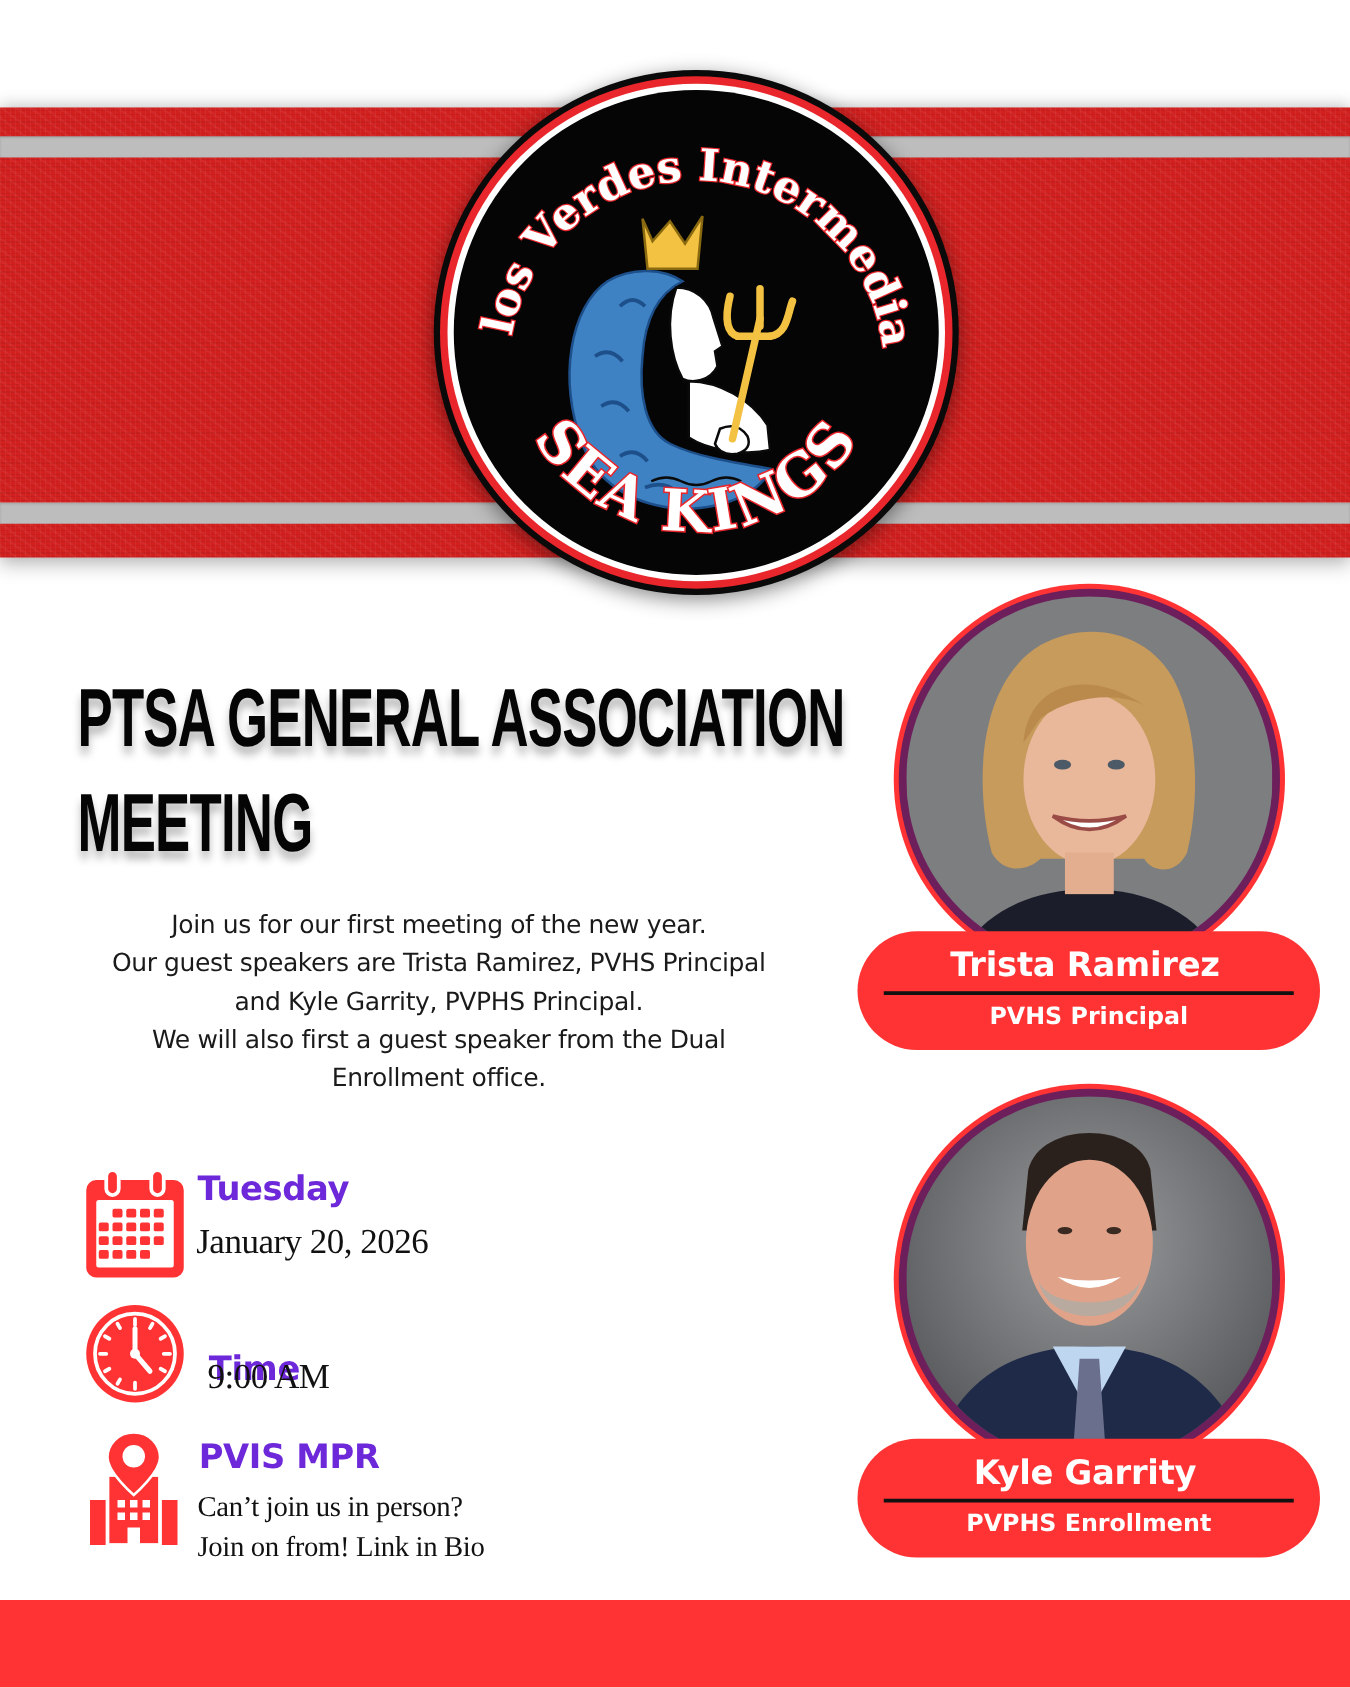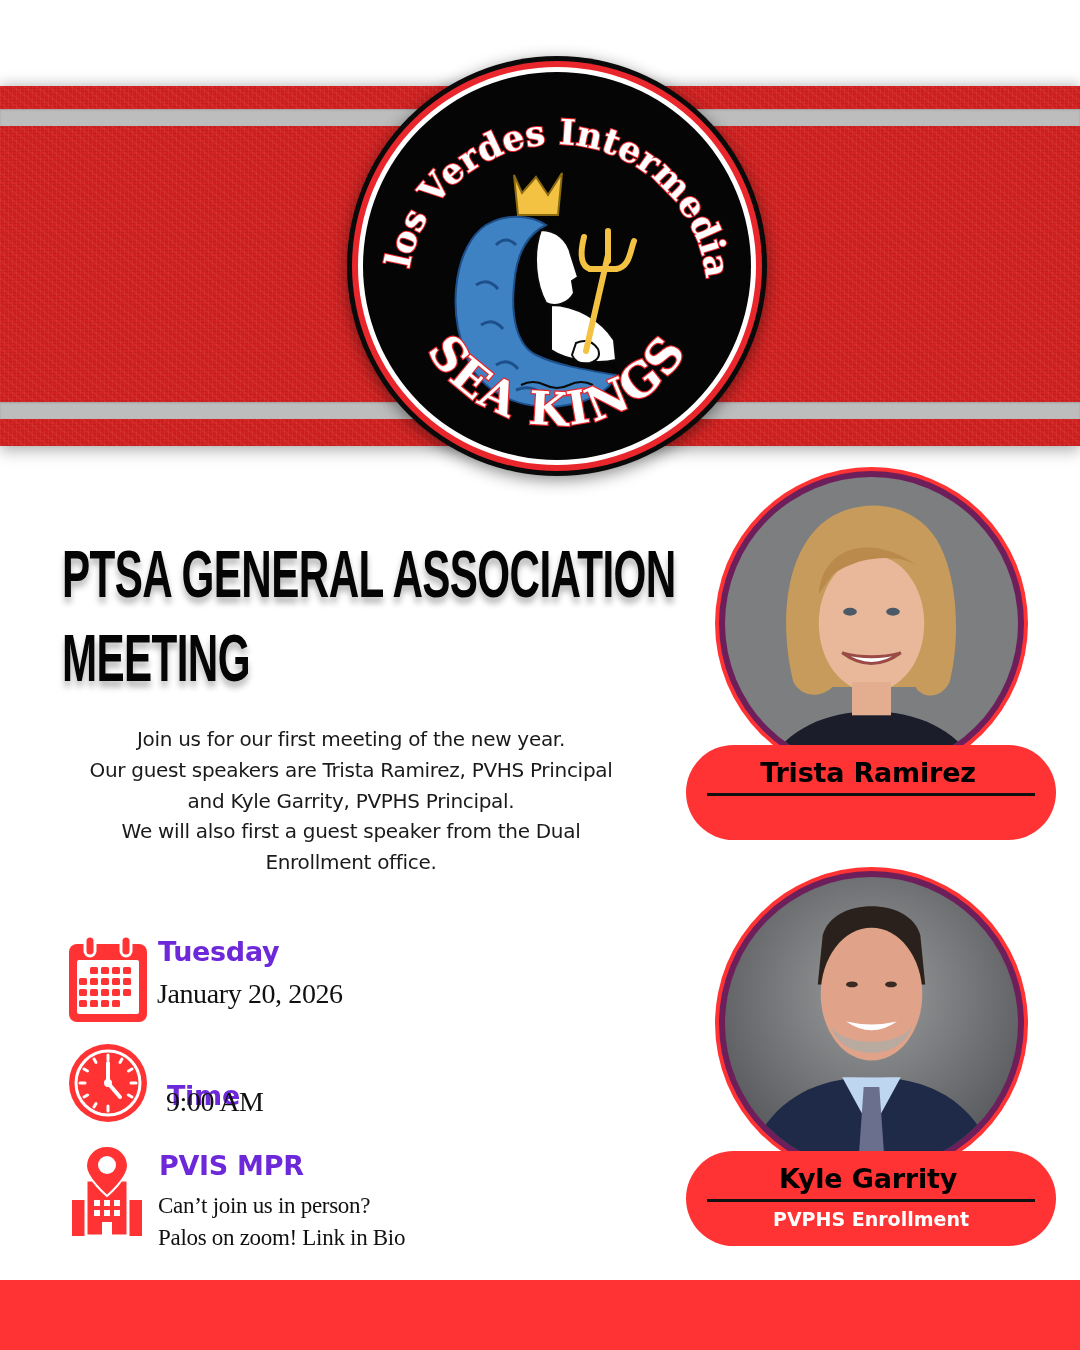--- a/index.html
+++ b/index.html
@@ -93,21 +93,21 @@
     }
     .photo svg { width: 100%; height: 100%; display: block; }
 
     .pill {
       position: absolute; left: 0; width: 370px; height: 95px;
       background: #ff3333; border-radius: 48px;
     }
     .pill .name {
       position: absolute; left: 0; right: 6px; top: 12px; text-align: center;
       font-family: "DejaVu Sans", sans-serif; font-weight: 700; font-size: 27px;
-      color: #000000; letter-spacing: -0.2px;
+      color: #ffffff; letter-spacing: -0.2px;
     }
     .pill .rule {
       position: absolute; left: 21px; width: 328px; height: 3px; background: #111;
       top: 48px;
     }
     .pill .role {
       position: absolute; left: 0; right: 0; top: 57px; text-align: center;
       font-family: "DejaVu Sans", sans-serif; font-weight: 700; font-size: 19px;
       color: #ffffff;
     }
@@ -254,21 +254,21 @@
           <rect x="42" y="66" width="6" height="6"></rect>
         <rect x="30" y="78" width="10" height="14"></rect>
       </g>
       <path d="M35 2 C 22 2, 14 12, 14 22 C 14 34, 35 52, 35 52 C 35 52, 56 34, 56 22 C 56 12, 48 2, 35 2 Z" fill="#ff3333" stroke="#ffffff" stroke-width="2"></path>
       <circle cx="35" cy="21" r="9" fill="#ffffff"></circle>
     </svg>
   </span>
   <span class="label">PVIS MPR</span>
   <span class="value small">
     <span style="display:block">Can’t join us in person?</span>
-    <span style="display:block">Palos on zoom! Link in Bio</span>
+    <span style="display:block">Join on from! Link in Bio</span>
   </span>
 </div>
 
 <div class="speaker" id="speaker-1">
   <div class="photo">
     <div class="inner">
       <div class="pic">
         <svg viewBox="0 0 300 300" xmlns="http://www.w3.org/2000/svg" preserveAspectRatio="xMidYMid slice">
           <rect width="300" height="300" fill="#7d7e80"></rect>
           <path d="M40 300 C 60 260, 100 240, 150 240 C 200 240, 240 260, 260 300 Z" fill="#1b1e2a"></path>
@@ -279,20 +279,21 @@
           <ellipse cx="128" cy="138" rx="7" ry="4" fill="#4b5a66"></ellipse>
           <ellipse cx="172" cy="138" rx="7" ry="4" fill="#4b5a66"></ellipse>
           <rect x="130" y="210" width="40" height="34" fill="#e3ad90"></rect>
         </svg>
       </div>
     </div>
   </div>
   <div class="pill">
     <div class="name">Trista Ramirez</div>
     <div class="rule"></div>
+    <div class="role">PVHS Principal</div>
   </div>
 </div>
 
 <div class="speaker" id="speaker-2">
   <div class="photo">
     <div class="inner">
       <div class="pic">
         <svg viewBox="0 0 300 300" xmlns="http://www.w3.org/2000/svg" preserveAspectRatio="xMidYMid slice">
           <defs>
             <radialGradient id="bg2" cx="50%" cy="40%" r="70%">

